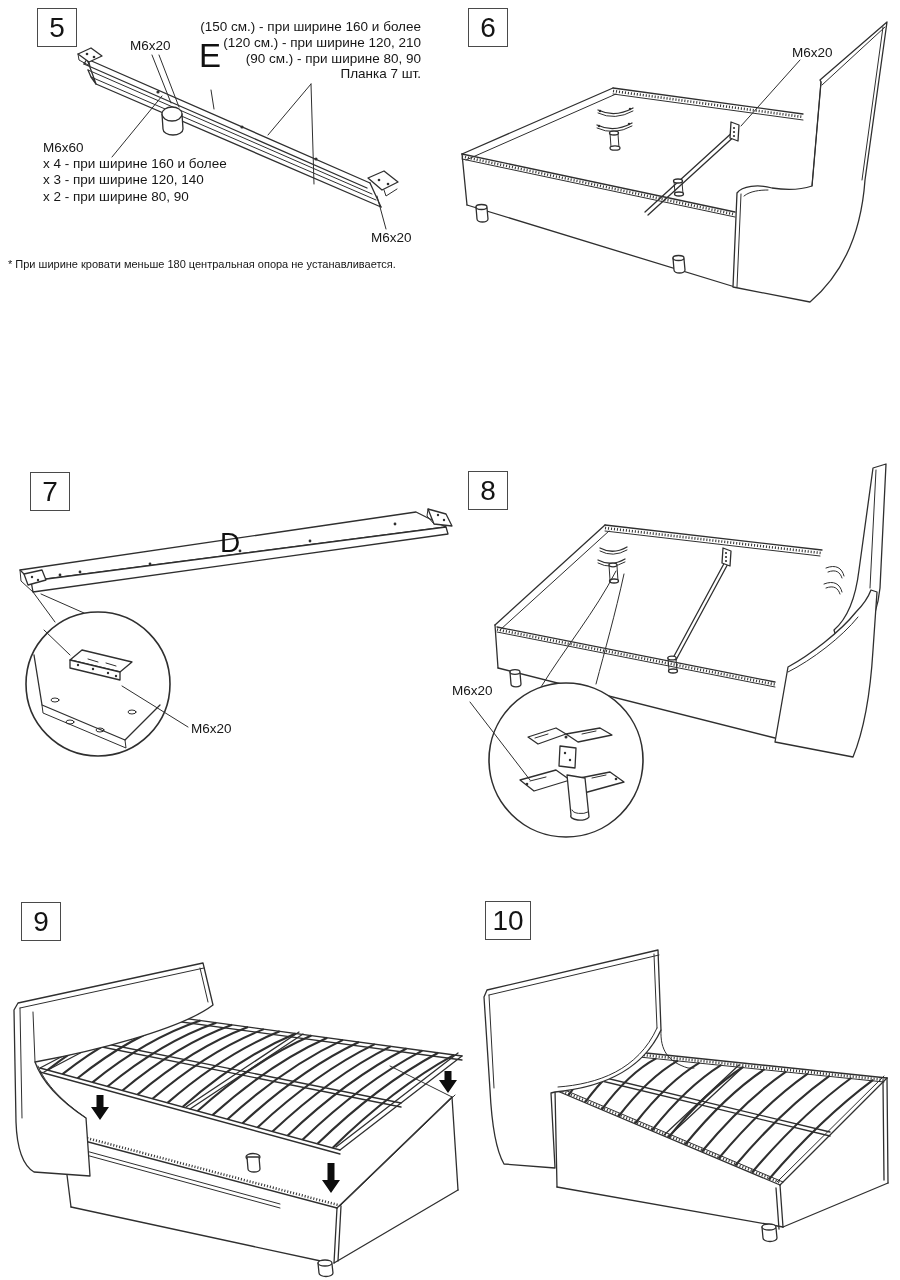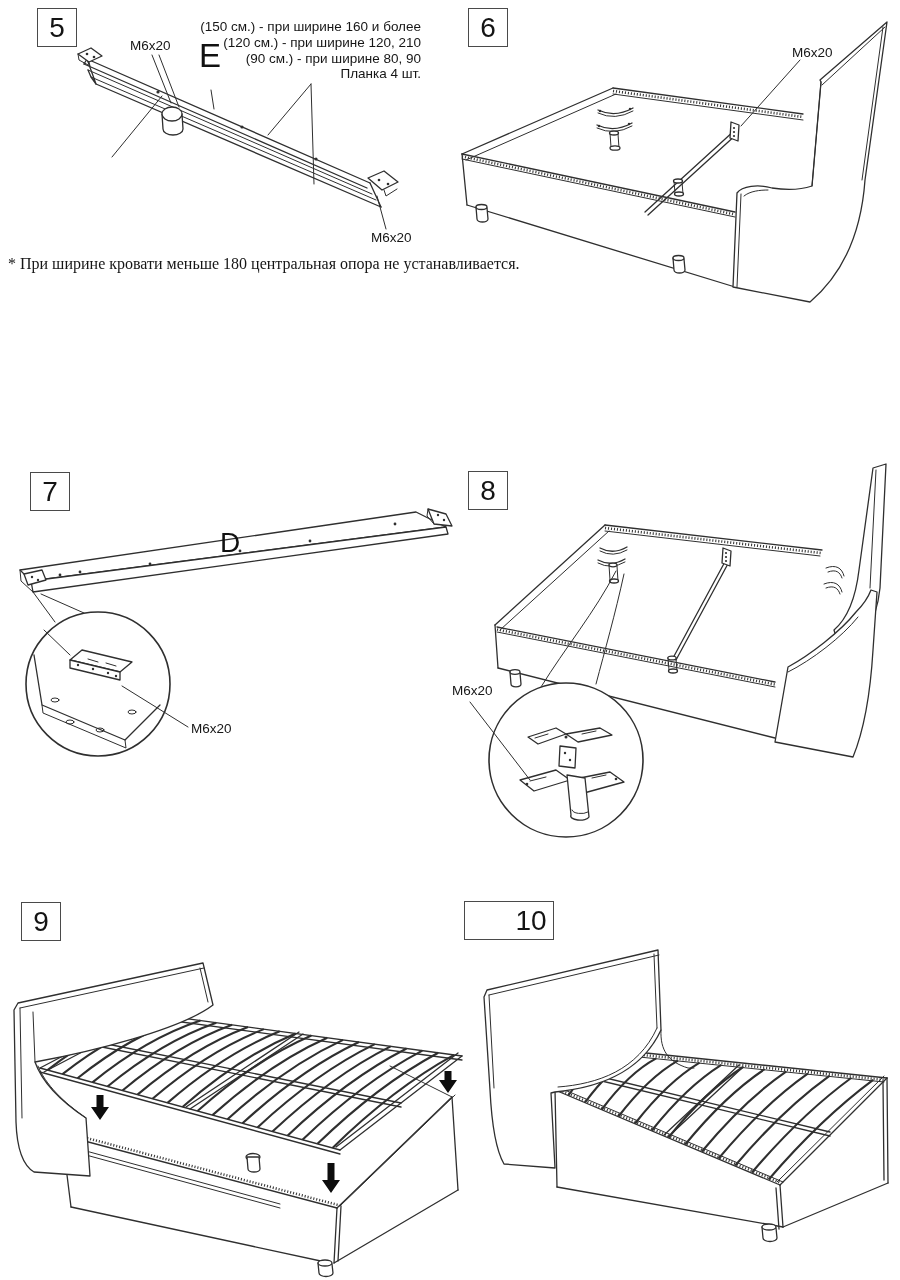--- a/index.html
+++ b/index.html
@@ -3,21 +3,21 @@
 <meta charset="utf-8">
 <style>
   html,body{margin:0;padding:0;background:#fff;}
   .sheet{position:relative;width:900px;height:1280px;background:#fff;overflow:hidden;
          font-family:"Liberation Sans","DejaVu Sans",sans-serif;color:#1c1c1c;}
   .panel{position:absolute;inset:0;pointer-events:none;}
   .stepbox{position:absolute;display:flex;align-items:center;justify-content:center;
            width:38px;height:37px;border:1.6px solid #4a4a4a;background:#fff;
            font-size:28px;color:#141414;}
   .lbl{position:absolute;white-space:nowrap;font-size:13.5px;color:#161616;line-height:16px;}
-  .lbl-sm{font-size:16px;font-family:Liberation Serif, serif;}
+  .lbl-sm{font-size:11px;}
   .biglet{font-size:33px;color:#111;}
   .rblock{text-align:right;width:226px;line-height:15.8px;}
   svg{position:absolute;left:0;top:0;}
   .ln{fill:none;stroke:#2f2f2f;stroke-width:1.3;stroke-linejoin:round;stroke-linecap:round;}
   .th{fill:none;stroke:#2f2f2f;stroke-width:1;stroke-linejoin:round;stroke-linecap:round;}
   .fw{fill:#ffffff;stroke:#2f2f2f;stroke-width:1.3;stroke-linejoin:round;}
   .hatch{fill:none;stroke:#3a3a3a;stroke-width:2.6;stroke-dasharray:1.1 1.9;}
   .slat{fill:none;stroke:#2f2f2f;stroke-width:2.1;}
   .blk{fill:#0d0d0d;stroke:none;}
   .dot{fill:#2f2f2f;stroke:none;}
@@ -69,21 +69,27 @@
         <path class="th" d="M112,157 L162,96"></path>
       </g>
     </svg>
 
     <div class="lbl" style="left:130px;top:38px;">M6x20</div>
     <div class="lbl biglet" style="left:199px;top:48px;">E</div>
     <div class="lbl rblock" style="left:195px;top:19px;">
       <div>(150 см.) - при ширине 160 и более</div>
       <div>(120 см.) - при ширине 120, 210</div>
       <div>(90 см.) - при ширине 80, 90</div>
-      <div>Планка 4 шт.</div>
+      <div>Планка 7 шт.</div>
+    </div>
+    <div class="lbl" style="left:43px;top:140px;line-height:16.2px;">
+      <div>M6x60</div>
+      <div>х 4 - при ширине 160 и более</div>
+      <div>х 3 - при ширине 120, 140</div>
+      <div>х 2 - при ширине 80, 90</div>
     </div>
     <div class="lbl" style="left:371px;top:230px;">M6x20</div>
     <div class="lbl lbl-sm" style="left:8px;top:256px;">* При ширине кровати меньше 180 центральная опора не устанавливается.</div>
   </section>
 
   <section class="panel">
     <div class="stepbox" style="left:468px;top:8px;">
       <span>6</span>
     </div>
 
@@ -333,21 +339,21 @@
       </g>
       <g>
         <polygon class="blk" points="96.5,1095 103.5,1095 103.5,1107 109,1107 100,1120 91,1107 96.5,1107"></polygon>
         <polygon class="blk" points="327.5,1163 334.5,1163 334.5,1180 340,1180 331,1193 322,1180 327.5,1180"></polygon>
         <polygon class="blk" points="444.5,1071 451.5,1071 451.5,1080 457,1080 448,1093 439,1080 444.5,1080"></polygon>
       </g>
     </svg>
   </section>
 
   <section class="panel">
-    <div class="stepbox" style="left:464px;top:901px;width:44px;padding-left:44px;">
+    <div class="stepbox" style="left:485px;top:901px;width:44px;">
       <span>10</span>
     </div>
 
     <svg width="460" height="390" viewBox="440 890 460 390" style="left:440px;top:890px;">
       <g>
         <path class="ln" d="M598,1048 L887,1078"></path>
         <path class="th" d="M600,1053 L884,1082"></path>
         <path class="hatch" d="M599,1050.5 L885,1080"></path>
         <path class="ln" d="M555,1090 L780,1185"></path>
         <path class="th" d="M560,1088 L783,1182"></path>

